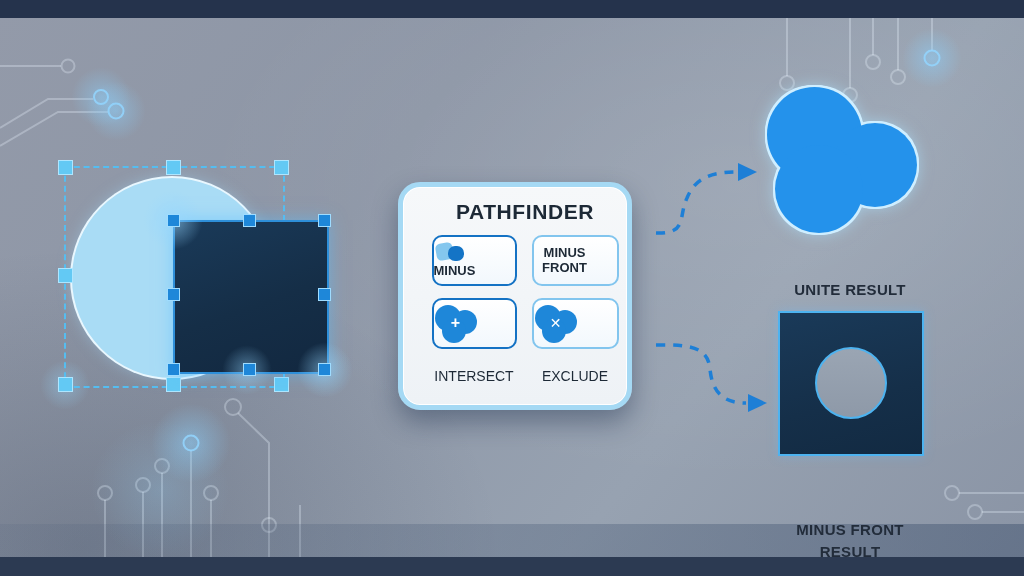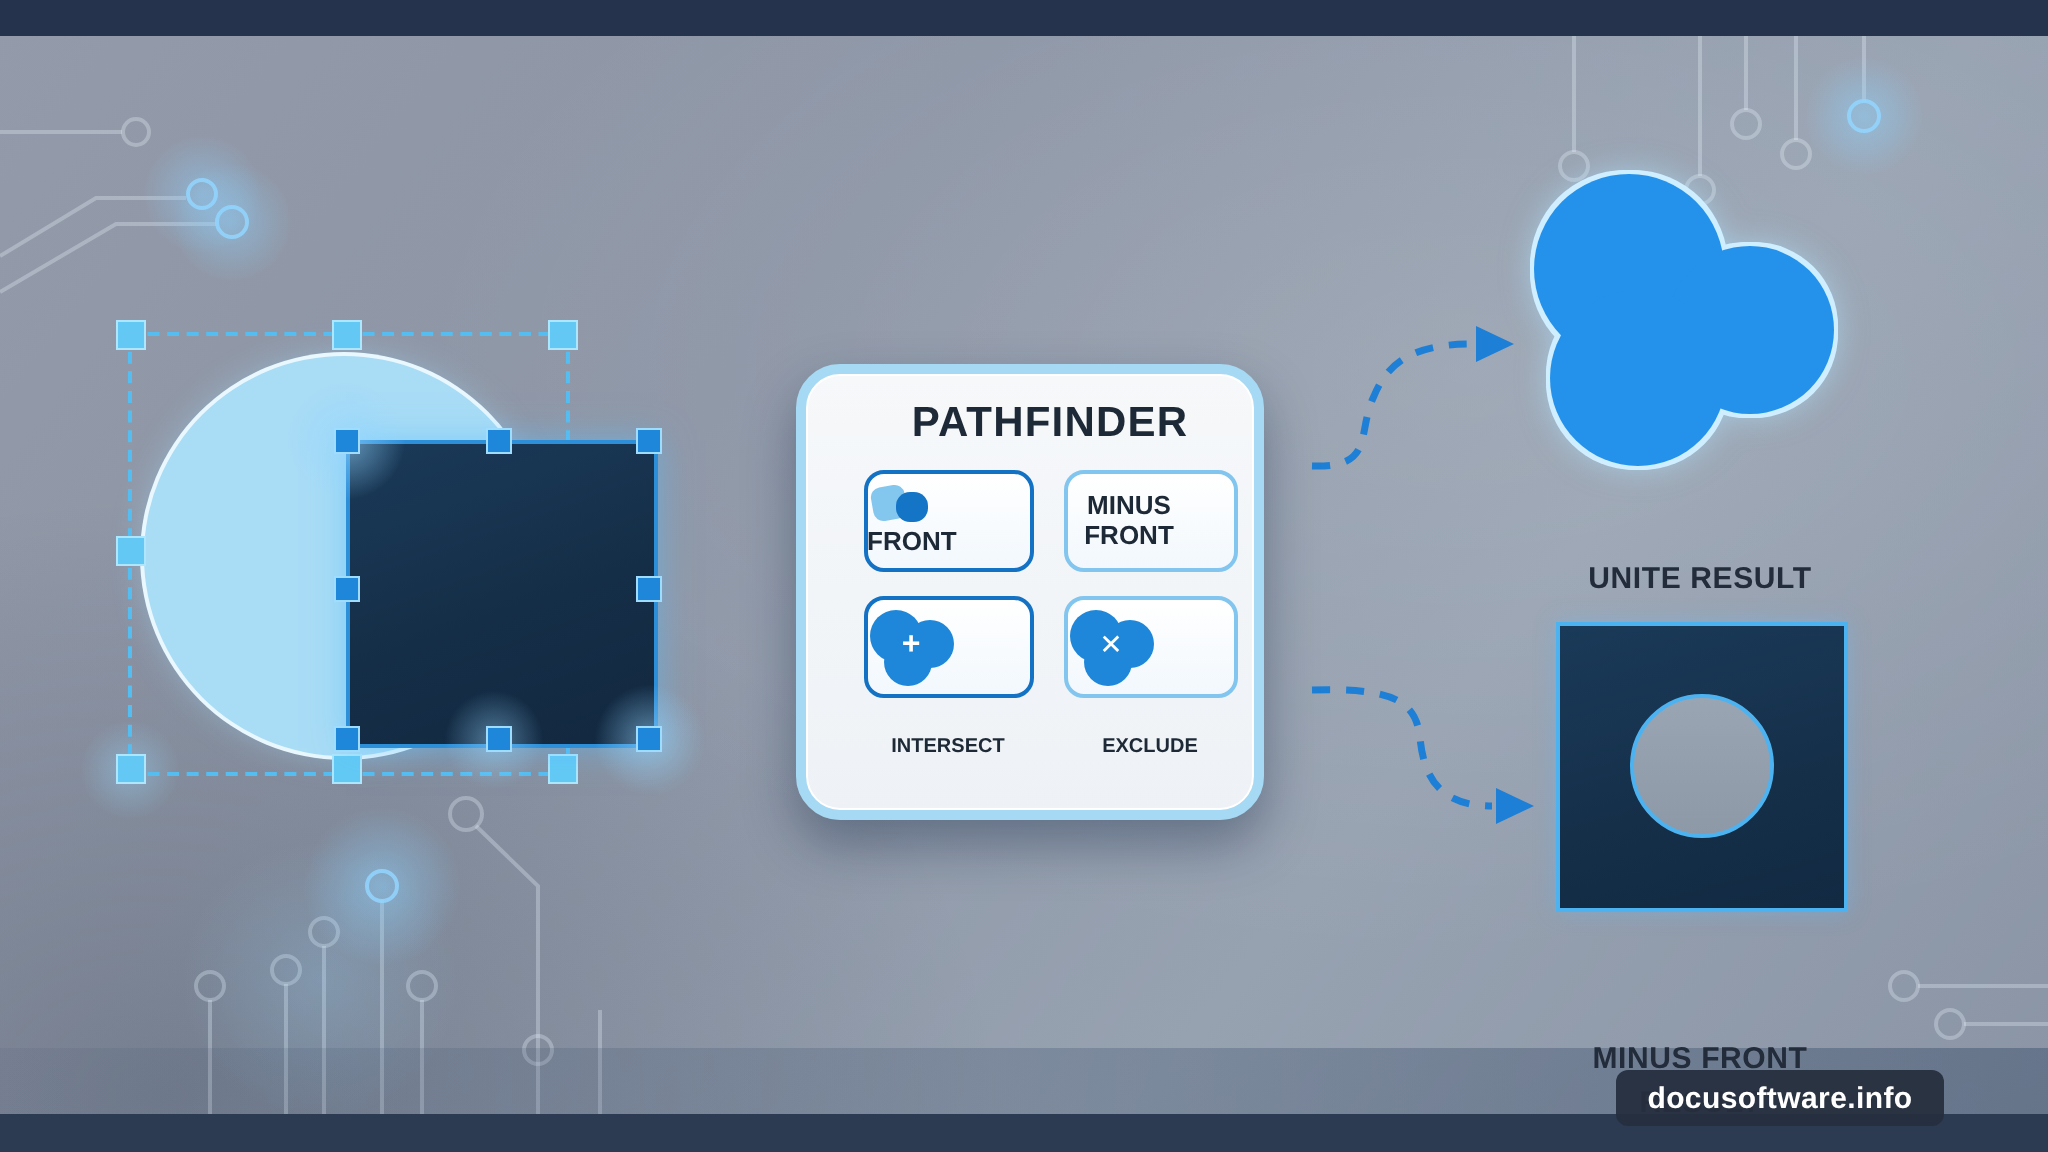--- a/index.html
+++ b/index.html
@@ -35,21 +35,21 @@
     border:5px solid var(--panel_border,#a5d9f4);border-radius:22px;box-sizing:border-box;
     box-shadow:0 12px 26px rgba(15,35,65,0.38), inset 0 0 0 1px #ffffff;padding-left:20px;}
   .panel-title{text-align:center;margin-top:13px;font-size:21px;font-weight:700;
     letter-spacing:0.6px;color:var(--text_dark,#1d2936);}
   .btn-grid{display:grid;grid-template-columns:85px 87px;gap:12px 15px;justify-content:center;margin-top:11px;}
   .pf-btn{height:51px;border-radius:10px;background:linear-gradient(180deg,#ffffff,#f2f8fd);
     display:flex;flex-direction:column;align-items:flex-start;justify-content:center;box-sizing:border-box;}
   .pf-btn.strong{border:2.5px solid #1472c4;}
   .pf-btn.light{border:2px solid #82c5ee;}
   .pf-btn .lbl{font-size:13px;font-weight:700;color:var(--text_dark,#1d2936);line-height:1.12;text-align:center;}
-  .under-lbl{font-size:10px;font-weight:700;color:var(--text_dark,#1d2936);text-align:center;margin-top:7px;}
+  .under-lbl{font-size:14px;font-weight:400;color:var(--text_dark,#1d2936);text-align:center;margin-top:7px;}
   .unite-ic{position:relative;width:32px;height:21px;margin-bottom:1px;}
   .unite-ic .a{position:absolute;left:2px;top:1px;width:17px;height:17px;border-radius:5px;background:#84c7ee;transform:rotate(-10deg);}
   .unite-ic .b{position:absolute;left:14px;top:4px;width:16px;height:15px;border-radius:7px;background:#1474c6;}
   .miniblob{position:relative;width:44px;height:38px;}
   .miniblob i{position:absolute;border-radius:50%;background:#1e87d9;}
   .miniblob .c1{left:1px;top:0;width:26px;height:26px;}
   .miniblob .c2{left:19px;top:5px;width:24px;height:24px;}
   .miniblob .c3{left:8px;top:14px;width:24px;height:24px;}
   .miniblob .glyph{position:absolute;left:0;top:0;width:44px;height:36px;display:flex;align-items:center;justify-content:center;
     color:#fff;font-size:16px;font-weight:700;}
@@ -150,21 +150,21 @@
   <div class="h-dark" style="left:318px;top:363px"></div>
 
   <div class="panel">
     <div class="panel-title">PATHFINDER</div>
     <div class="btn-grid">
       <div class="pf-btn strong">
         <span class="unite-ic">
             <i class="a"></i>
             <i class="b"></i>
           </span>
-        <span class="lbl">FRONT</span>
+        <span class="lbl">MINUS</span>
       </div>
       <div class="pf-btn light">
         <span class="lbl" style="max-width:62px">MINUS FRONT</span>
       </div>
       <div class="pf-btn strong">
         <span class="miniblob">
           <i class="c1"></i>
             <i class="c2"></i>
             <i class="c3"></i>
           <span class="glyph">+</span>
@@ -202,16 +202,13 @@
   <div class="result-label" style="left:760px;top:245px;width:180px">UNITE RESULT</div>
 
   <div class="mf-square">
     <div class="mf-hole"></div>
   </div>
   <div class="result-label" style="left:785px;top:483px;width:130px;line-height:1.45">MINUS FRONT RESULT</div>
 
   <div class="bottom-band"></div>
   <div class="bar top"></div>
   <div class="bar bottom"></div>
-  <div class="watermark">
-    <span>docusoftware.info</span>
-  </div>
 </div>
 
 </body></html>

